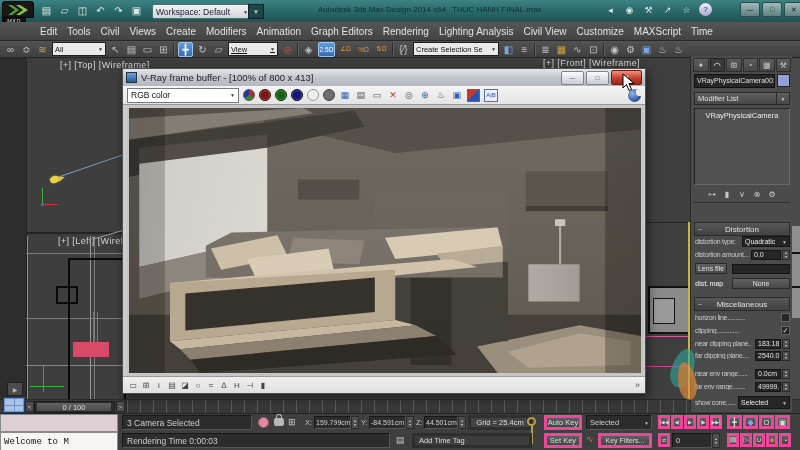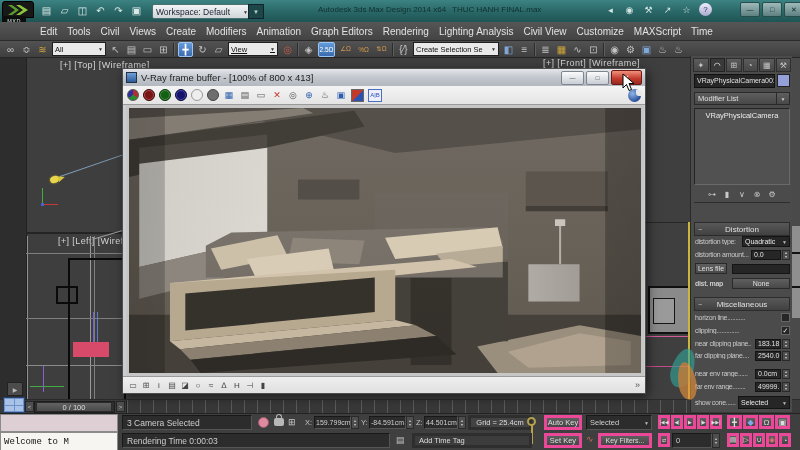--- a/index.html
+++ b/index.html
@@ -529,20 +529,24 @@
 
   <div id="vfb" class="ab">
     <div class="ab vfb-title">
       <span class="vfb-ico"></span>
       <span class="vfb-title-text">V-Ray frame buffer - [100% of 800 x 413]</span>
       <span class="vfb-win">—</span>
       <span class="vfb-win">□</span>
       <span class="vfb-close">✕</span>
     </div>
     <div class="ab vfb-tools">
+      <span class="chan-dd">
+        <span>RGB color</span>
+        <span class="dd-caret">▼</span>
+      </span>
       <span class="chip chip-rgb"></span>
       <span class="chip chip-red"></span>
       <span class="chip chip-green"></span>
       <span class="chip chip-blue"></span>
       <span class="chip chip-alpha"></span>
       <span class="chip chip-mono"></span>
       <span class="ic blue">▦</span>
       <span class="ic">▤</span>
       <span class="ic">▭</span>
       <span class="ic red">✕</span>

